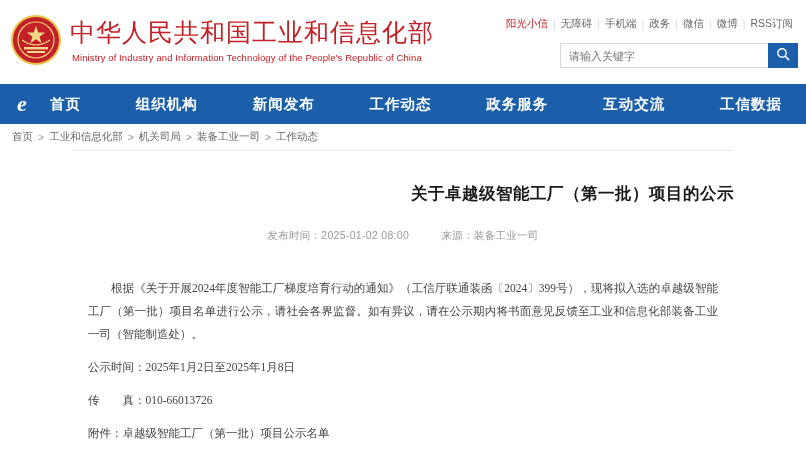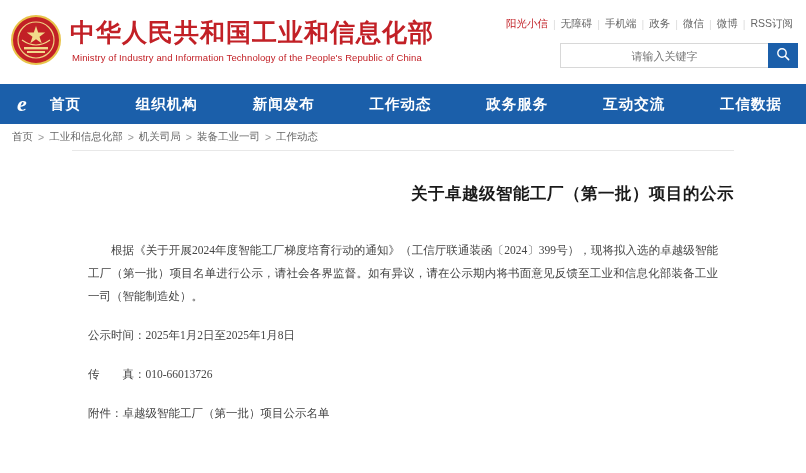--- a/index.html
+++ b/index.html
@@ -29,21 +29,21 @@
     width: 52px;
     height: 52px;
   }
   .emblem svg { display: block; }
 
   .site-title-cn {
     position: absolute;
     left: 70px;
     top: 16px;
     font-size: 25px;
-    font-weight: bold;
+    font-weight: normal;
     color: #c22026;
     letter-spacing: 1px;
     white-space: nowrap;
     font-family: "Liberation Serif", serif;
   }
   .site-title-en {
     position: absolute;
     left: 72px;
     top: 52px;
     font-size: 9.5px;
@@ -87,21 +87,20 @@
     height: 25px;
     box-sizing: border-box;
     border: 1px solid #d8d8d8;
     border-right: none;
     padding: 0 8px;
     font-size: 11px;
     color: #999;
     outline: none;
     background: #fff;
     font-family: "Liberation Sans", sans-serif;
-    text-align: center;
   }
   .search-btn {
     width: 30px;
     height: 25px;
     background: #1b5faa;
     border: none;
     cursor: pointer;
     display: flex;
     align-items: center;
     justify-content: center;
@@ -187,21 +186,21 @@
 
   .art-body {
     margin-top: 34px;
     padding: 0 16px;
     font-size: 11.5px;
     color: #444;
     line-height: 2.0;
     font-family: "Liberation Serif", serif;
   }
   .art-body p {
-    margin: 16px 0 10px 0;
+    margin: 4px 0 10px 0;
     text-indent: 2em;
     text-align: justify;
   }
   .art-body p.noindent { text-indent: 0; }
   .kv-line { text-indent: 2em; }
   .attach {
     margin-top: 14px;
     text-indent: 2em;
   }
 </style>
@@ -277,20 +276,25 @@
   <span class="gt">&gt;</span>
   <a class="crumb">装备工业一司</a>
   <span class="gt">&gt;</span>
   <a class="crumb">工作动态</a>
 </div>
 
 <div class="article">
 
   <div class="art-title">关于卓越级智能工厂（第一批）项目的公示</div>
 
+  <div class="art-meta">
+    <span>发布时间：</span><span>2025-01-02 08:00</span>
+    <span class="gap"></span>
+    <span>来源：</span><span>装备工业一司</span>
+  </div>
 
   <div class="art-body">
     <p>根据《关于开展2024年度智能工厂梯度培育行动的通知》（工信厅联通装函〔2024〕399号），现将拟入选的卓越级智能工厂（第一批）项目名单进行公示，请社会各界监督。如有异议，请在公示期内将书面意见反馈至工业和信息化部装备工业一司（智能制造处）。</p>
 
     <p class="noindent kv-line">
       <span>公示时间：</span><span>2025年1月2日至2025年1月8日</span>
     </p>
 
 
     <p class="noindent kv-line">

